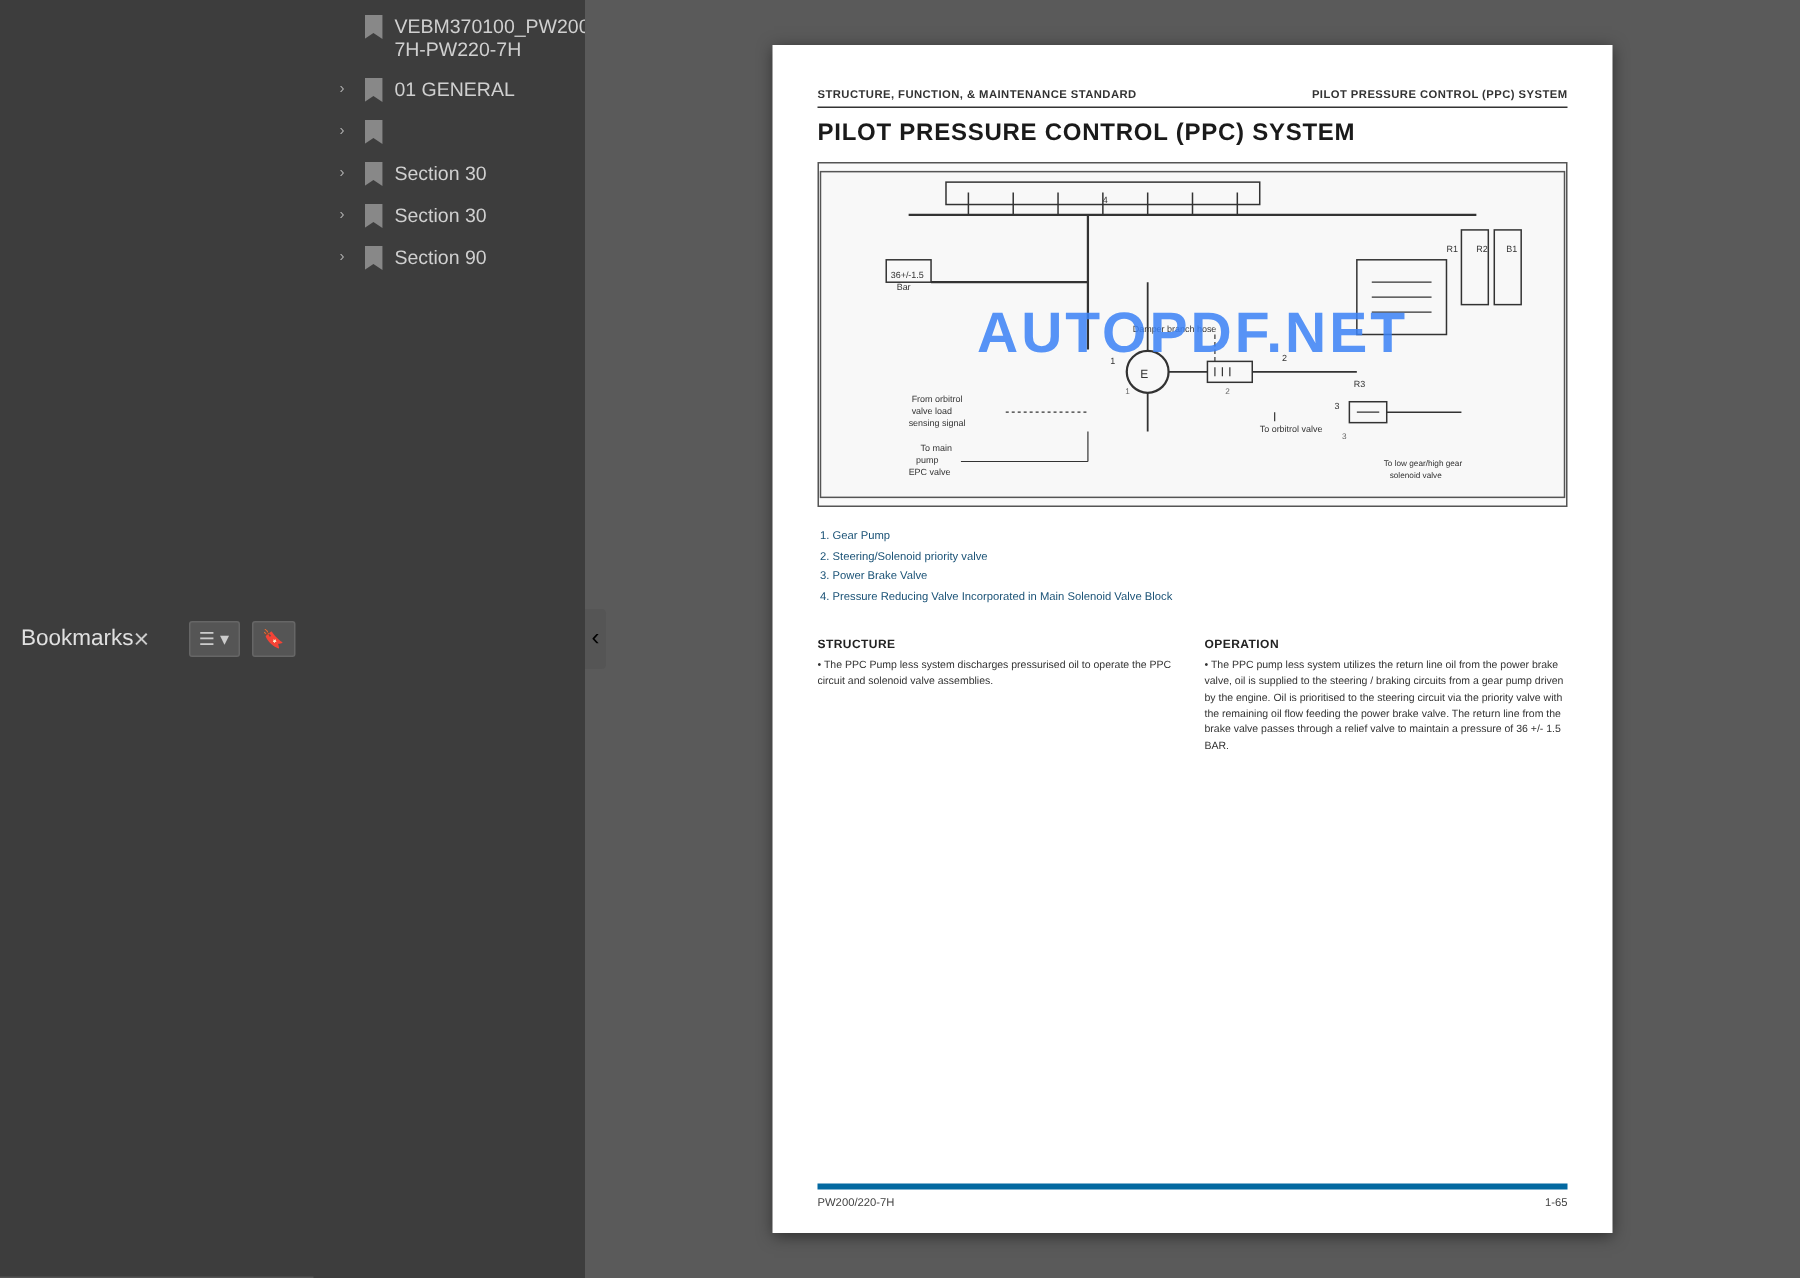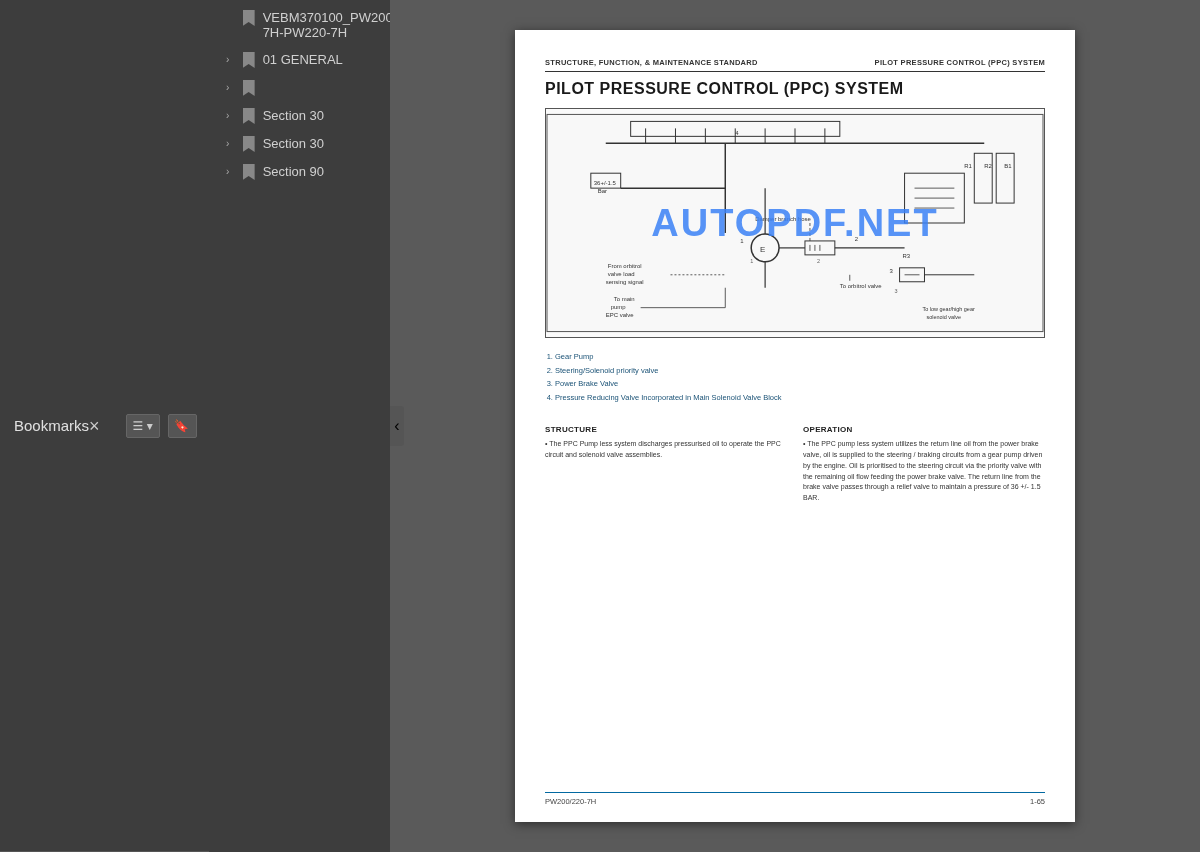--- a/index.html
+++ b/index.html
@@ -261,21 +261,21 @@
 
     
     .doc-footer {
       position: absolute;
       bottom: 16px;
       left: 30px;
       right: 30px;
       display: flex;
       justify-content: space-between;
       align-items: center;
-      border-top: 1px solid #0369a1;
+      border-top: 4px solid #0369a1;
       padding-top: 4px;
     }
     .doc-footer-left {
       font-size: 7.5px;
       color: #444;
     }
     .doc-footer-right {
       font-size: 7.5px;
       color: #444;
     }

